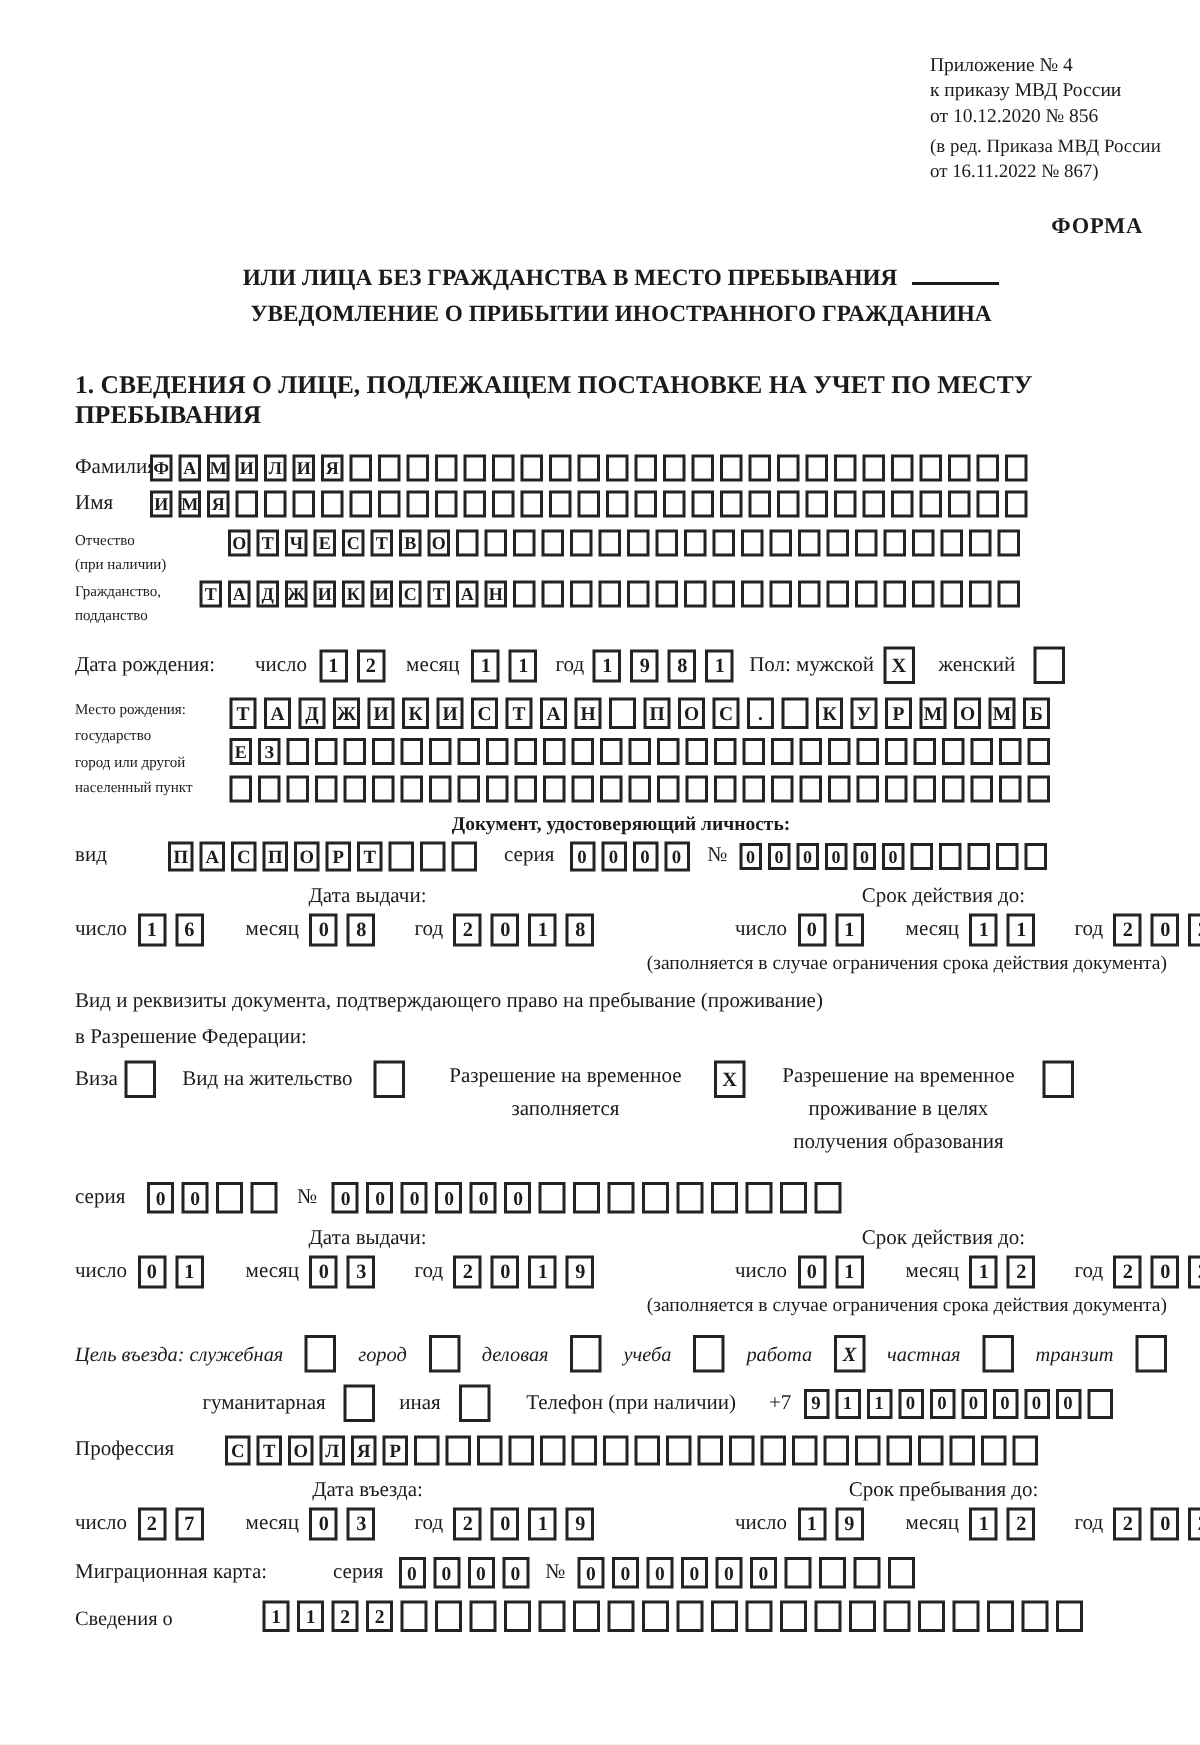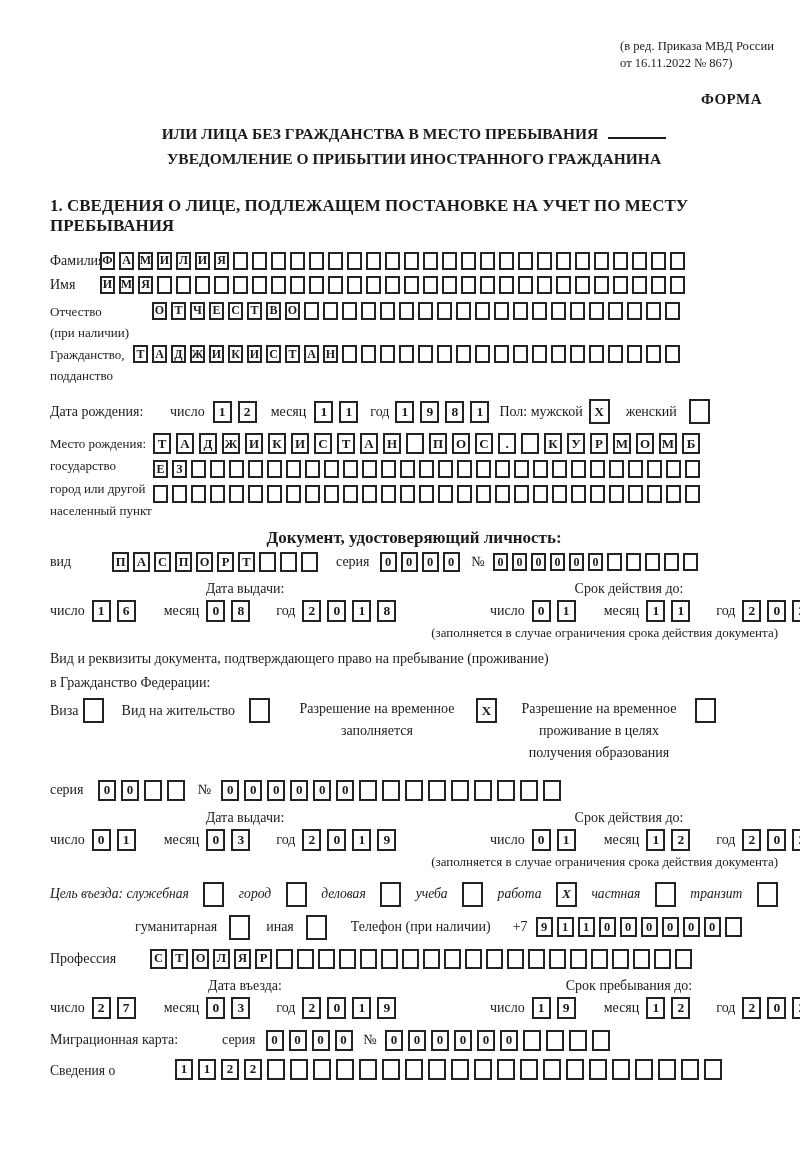--- a/index.html
+++ b/index.html
@@ -11,21 +11,21 @@
   }
   .appendix, .edition { margin-left:570px; font-size:13px; line-height:1.32; }
   .edition { margin-top:4px; font-size:12.6px; }
   .forma { text-align:right; padding-right:16px; margin-top:20px; font-weight:bold; font-size:15px; letter-spacing:.5px; }
   .title { text-align:center; font-weight:bold; font-size:15.5px; line-height:1.6; margin-top:14px; }
   .t-underline { display:inline-block; width:58px; border-bottom:2px solid #1b1b1b; height:12px; margin-left:10px; }
   .section { font-weight:bold; font-size:17px; margin-top:24px; }
   .row { display:flex; align-items:center; }
   .row.top { align-items:flex-start; }
   .lbl { font-size:14px; flex:0 0 auto; }
-  .lblcol { flex:0 0 auto; font-size:13px; line-height:1.78; }
+  .lblcol { flex:0 0 auto; font-size:10px; line-height:1.78; }
   .boxes { display:flex; flex:0 0 auto; }
   
   .boxes .cell {
     flex:0 0 auto; display:inline-flex; align-items:center; justify-content:center;
     border:2px solid #232323; background:#fff;
     font-weight:bold; font-family:"Liberation Serif",serif;
   }
   .sm .cell { width:15px; height:18px; margin-right:4px; font-size:12px; }
   .md .cell { width:17px; height:20px; margin-right:4px; font-size:12.5px; }
   .lg .cell { width:18px; height:21px; margin-right:5px; font-size:13px; }
@@ -46,20 +46,25 @@
   .para { font-size:14px; margin-top:10px; }
   .wraplbl { font-size:14px; text-align:center; line-height:1.55; }
   .purpose-row { display:flex; align-items:center; justify-content:space-between; margin-top:12px; font-size:13.6px;font-style:italic; }
   .purpose-row .lbl { font-size:13.6px; }
 </style>
 </head>
 <body>
 
 <div class="page">
 
+  <div class="appendix">
+    <div>Приложение № 4</div>
+    <div>к приказу МВД России</div>
+    <div>от 10.12.2020 № 856</div>
+  </div>
   <div class="edition">
     <div>(в ред. Приказа МВД России</div>
     <div>от 16.11.2022 № 867)</div>
   </div>
 
   <div class="forma">ФОРМА</div>
 
   <div class="title">
     <div><span>ИЛИ ЛИЦА БЕЗ ГРАЖДАНСТВА В МЕСТО ПРЕБЫВАНИЯ</span><span class="t-underline"></span></div>
     <div>УВЕДОМЛЕНИЕ О ПРИБЫТИИ ИНОСТРАННОГО ГРАЖДАНИНА</div>
@@ -333,21 +338,21 @@
           <span class="cell"></span>
           <span class="cell"></span>
           <span class="cell"></span>
           <span class="cell"></span>
           <span class="cell"></span>
           <span class="cell"></span>
         </div>
     </span>
   </div>
 
-  <div style="text-align:center;font-weight:bold;font-size:17px;margin-top:6px">Документ, удостоверяющий личность:</div>
+  <div style="text-align:center;font-weight:bold;font-size:13px;margin-top:6px">Документ, удостоверяющий личность:</div>
 
   <div class="row" style="margin-top:4px">
     <span class="lbl" style="width:62px">вид</span>
     <span class="boxes md">
         <span class="cell">П</span>
         <span class="cell">А</span>
         <span class="cell">С</span>
         <span class="cell">П</span>
         <span class="cell">О</span>
         <span class="cell">Р</span>
@@ -418,21 +423,21 @@
       <span class="boxes dc">
           <span class="cell">2</span>
           <span class="cell">0</span>
           <span class="cell">2</span>
         </span>
     </span>
   </div>
   <div class="note">(заполняется в случае ограничения срока действия документа)</div>
 
   <div class="para">Вид и реквизиты документа, подтверждающего право на пребывание (проживание)</div>
-  <div class="para" style="margin-top:8px">в Гражданство Федерации:</div>
+  <div class="para" style="margin-top:8px">в Разрешение Федерации:</div>
 
   <div class="row top" style="margin-top:7px">
     <span class="lbl" style="margin-top:5px">Виза</span>
     <span class="cb" style="margin-left:4px"></span>
     <span class="lbl" style="margin:5px 0 0 18px">Вид на жительство</span>
     <span class="cb" style="margin-left:14px"></span>
     <span class="wraplbl" style="width:182px;margin-left:16px">Разрешение на временное заполняется</span>
     <span class="cb" style="margin-left:8px">X</span>
     <span class="wraplbl" style="width:176px;margin-left:14px">Разрешение на временное проживание в целях получения образования</span>
     <span class="cb" style="margin-left:8px"></span>

